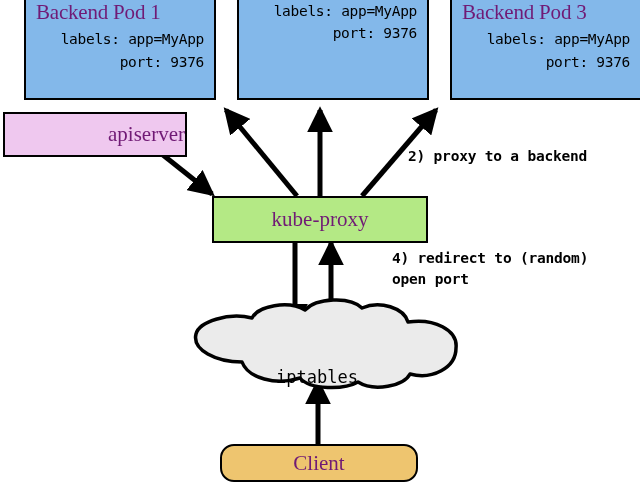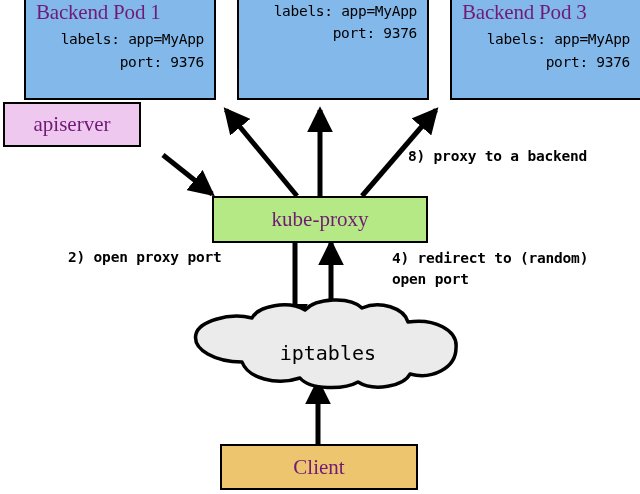--- a/index.html
+++ b/index.html
@@ -64,24 +64,25 @@
   }
   .kubeproxy {
     background: #b4e985;
   }
   .client {
     background: #eec56f;
   }
   .cloud-label {
     position: absolute;
     font-family: "DejaVu Sans Mono", "Liberation Mono", monospace;
-    font-size: 20px;
+    font-size: 17px;
     color: #000000;
-    text-align: right;
+    text-align: left;
     white-space: nowrap;
+    margin-top: 26px;
   }
   .anno {
     position: absolute;
     font-family: "DejaVu Sans Mono", "Liberation Mono", monospace;
     font-size: 14.5px;
     font-weight: bold;
     color: #000000;
     line-height: 1.42;
     white-space: nowrap;
     letter-spacing: -0.2px;
@@ -136,42 +137,41 @@
     <div class="pod-line">labels: app=MyApp</div>
     <div class="pod-line">port: 9376</div>
   </div>
 
   <div class="node pod" style="left:450px; top:-4px; width:192px; height:104px;">
     <div class="pod-title node-title">Backend Pod 3</div>
     <div class="pod-line">labels: app=MyApp</div>
     <div class="pod-line">port: 9376</div>
   </div>
 
-  <div class="node apiserver" style="left:3px; top:102px; width:138px; height:45px;">
+  <div class="node apiserver" style="left:3px; top:112px; width:184px; height:45px;align-items:flex-end;">
     <div class="node-title">apiserver</div>
   </div>
 
   <div class="node kubeproxy" style="left:212px; top:196px; width:216px; height:47px;">
     <div class="node-title">kube-proxy</div>
   </div>
 
   <div class="cloud-label" style="left:276px; top:341px; width:100px;">iptables</div>
 
-  <div class="node client" style="left:220px; top:444px; width:198px; height:46px;">
+  <div class="node client" style="left:220px; top:444px; width:198px; height:38px;border-radius:14px;">
     <div class="node-title">Client</div>
   </div>
 
 
   <div class="anno" style="left:68px; top:247px;">
-    <div>2) open proxy port</div>
   </div>
 
 
   <div class="anno" style="left:352px; top:248px;margin-left:40px;">
     <div>4) redirect to (random)</div>
     <div>open port</div>
   </div>
 
   <div class="anno" style="left:408px; top:146px;">
-    <div>8) proxy to a backend</div>
+    <div>2) proxy to a backend</div>
   </div>
 
 </div>
 
 </body></html>

